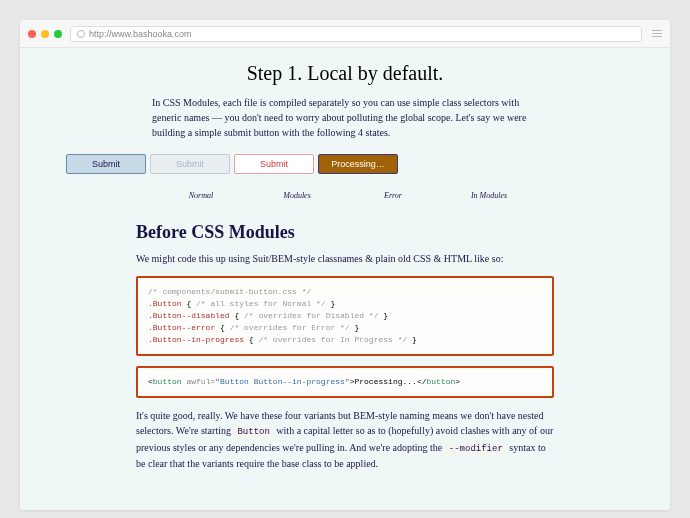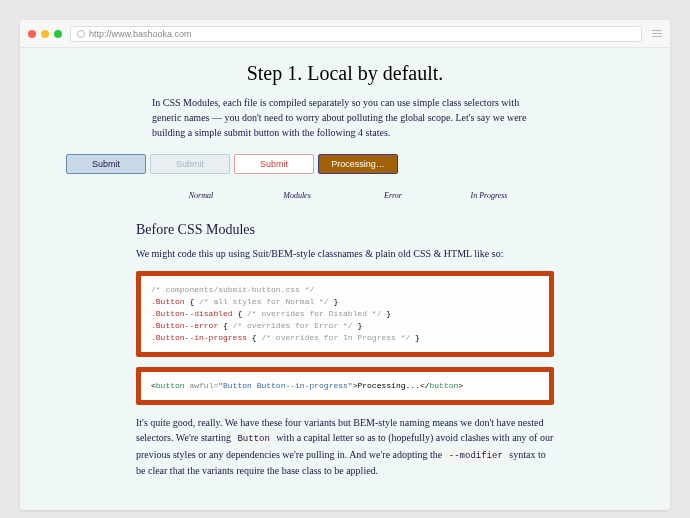--- a/index.html
+++ b/index.html
@@ -110,34 +110,34 @@
 .demo-label {
   width: 80px;
   text-align: center;
   font-style: italic;
   font-size: 8px;
   color: #1a1446;
 }
 .content { max-width: 418px; margin: 0 auto; }
 h2 {
   font-family: Georgia, serif;
-  font-weight: normal;
-  color: #1a1446;
-  font-size: 14px;
+  font-weight: bold;
+  color: #1a1446;
+  font-size: 18px;
   margin-bottom: 8px;
 }
 .body-text {
   color: #1a1446;
   font-size: 10px;
   line-height: 1.5;
   margin-bottom: 10px;
 }
 .code-block {
   background: #fdfdfb;
-  border: 5px solid #c2410c;
+  border: 2px solid #c2410c;
   border-radius: 2px;
   padding: 8px 10px;
   font-family: 'Courier New', monospace;
   font-size: 8px;
   line-height: 1.5;
   margin-bottom: 10px;
   white-space: pre;
 }
 .c-comment { color: #999; }
 .c-sel { color: #b03030; }
@@ -180,21 +180,21 @@
     <div class="buttons-row">
       <div class="demo-btn normal">Submit</div>
       <div class="demo-btn disabled">Submit</div>
       <div class="demo-btn error">Submit</div>
       <div class="demo-btn progress">Processing…</div>
     </div>
     <div class="labels-row">
       <div class="demo-label">Normal</div>
       <div class="demo-label">Modules</div>
       <div class="demo-label">Error</div>
-      <div class="demo-label">In Progress</div>
+      <div class="demo-label">In Modules</div>
     </div>
 
     <div class="content">
       <h2>Before CSS Modules</h2>
       <p class="body-text">We might code this up using Suit/BEM-style classnames &amp; plain old CSS &amp; HTML like so:</p>
 
       <div class="code-block"><span class="c-comment">/* components/submit-button.css */</span>
 <span class="c-sel">.Button</span><span> { </span><span class="c-comment">/* all styles for Normal */</span><span> }</span>
 <span class="c-sel">.Button--disabled</span><span> { </span><span class="c-comment">/* overrides for Disabled */</span><span> }</span>
 <span class="c-sel">.Button--error</span><span> { </span><span class="c-comment">/* overrides for Error */</span><span> }</span>

